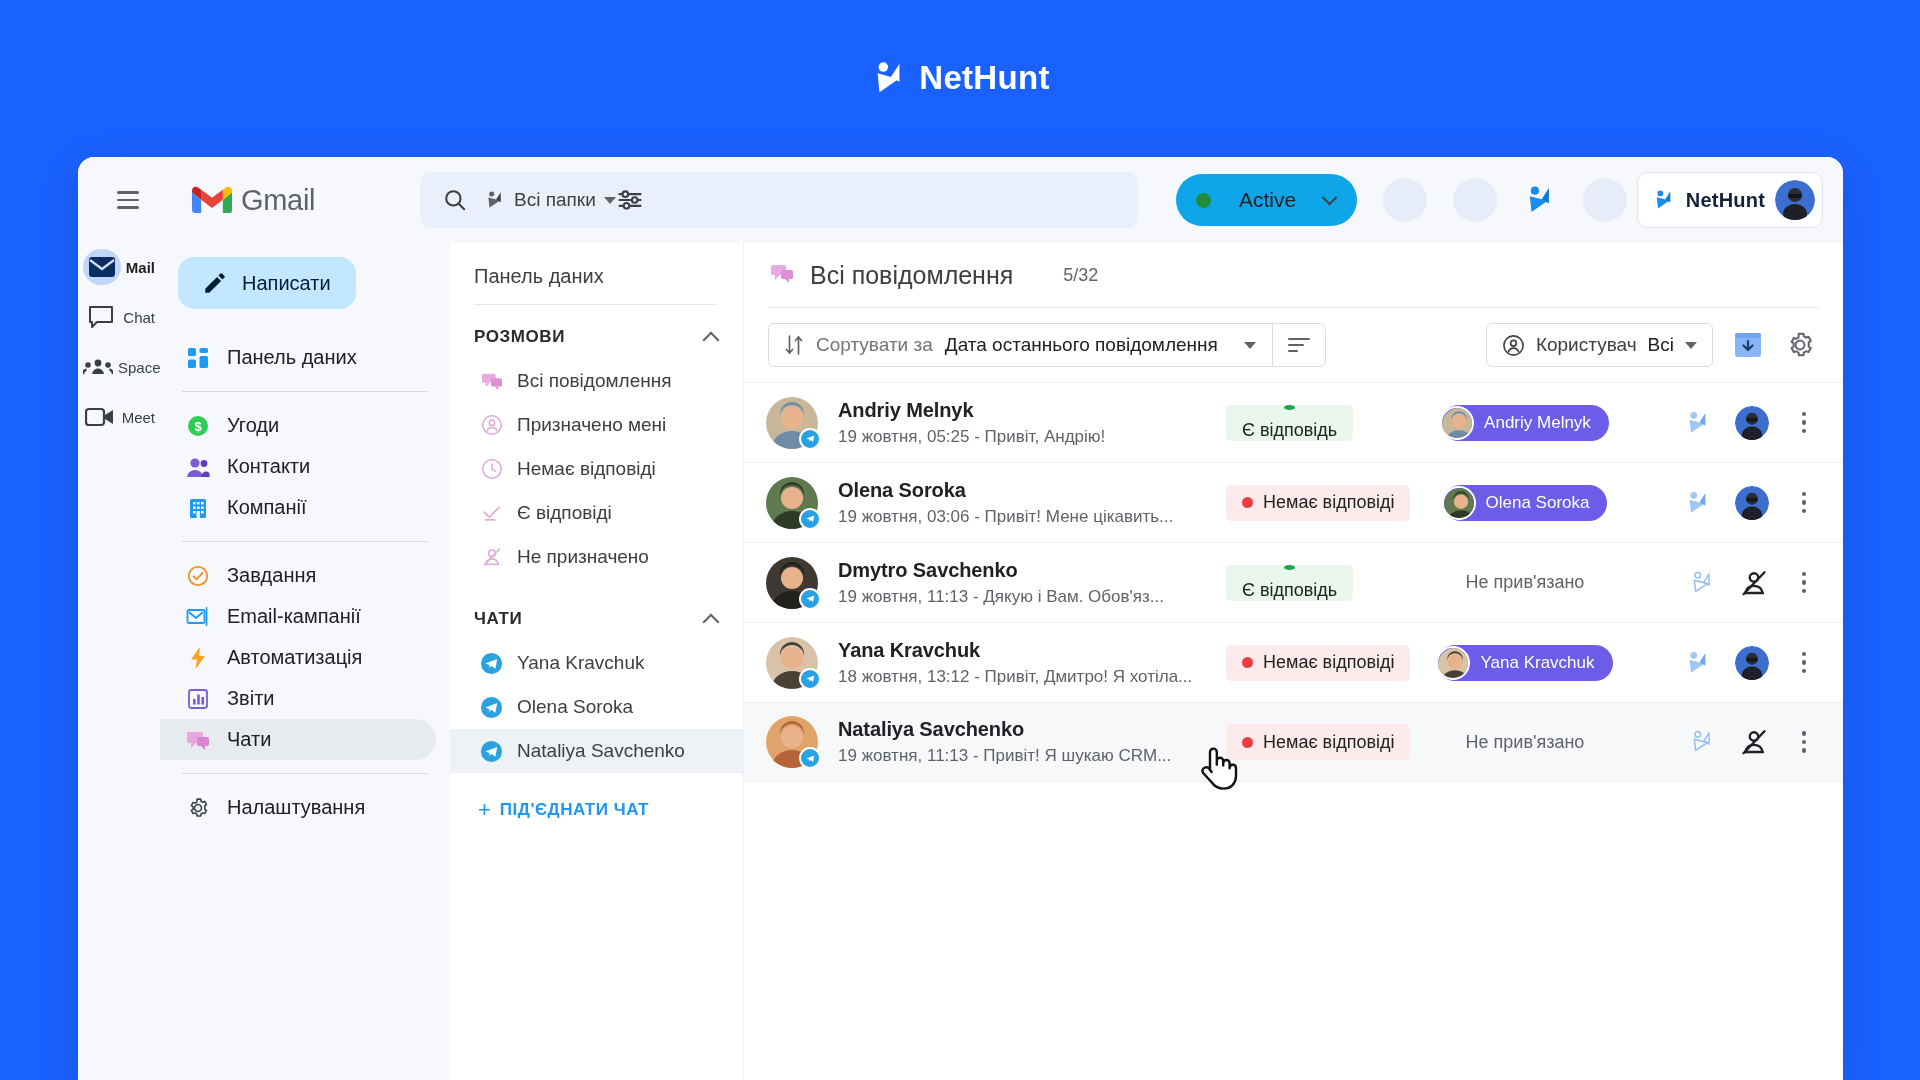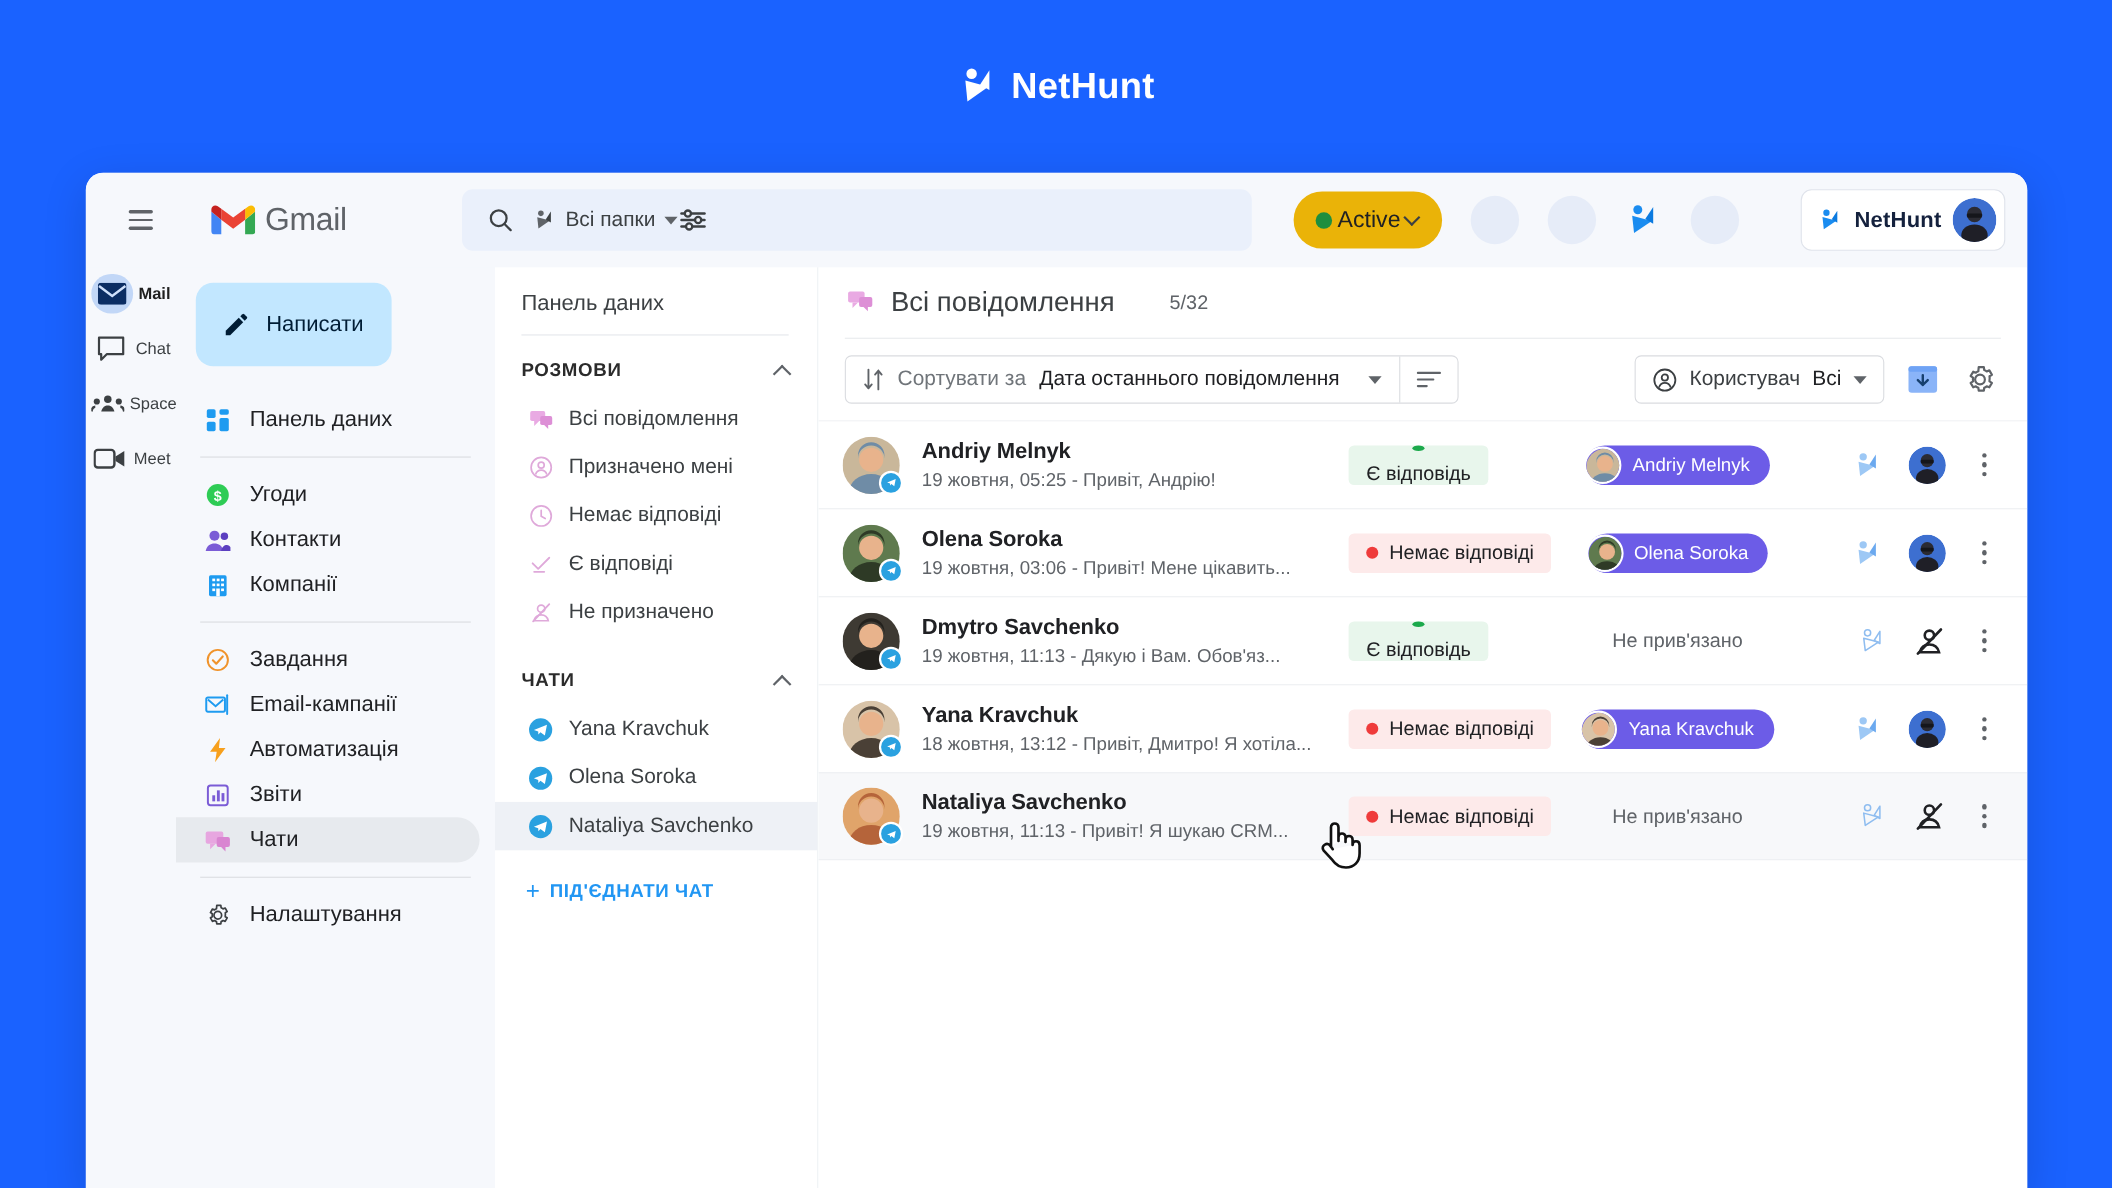--- a/index.html
+++ b/index.html
@@ -65,22 +65,22 @@
   .search-input {
     border: none; background: transparent; outline: none;
     font-family: inherit; font-size: 19px; color: #3c4043;
     margin-left: 24px; flex: 1 1 auto; height: 100%;
   }
   .search-input::placeholder { color: #5f6368; }
   .tune-ico { width: 28px; height: 28px; flex: none; cursor: pointer; }
 
   .status-chip {
     margin-left: 38px; height: 52px;
-    background: #eab308; border-radius: 26px;
-    display: flex; align-items: center; gap: 5px;
+    background: #0ea5e9; border-radius: 26px;
+    display: flex; align-items: center; gap: 28px;
     padding: 0 22px 0 20px; cursor: pointer; flex: none;
   }
   .dot-green { width: 15px; height: 15px; border-radius: 50%; background: #1e8e3e; }
   .status-chip .lbl { font-size: 21px; color: #202124; }
   .chev { width: 11px; height: 11px; border-right: 2.2px solid #3c4043; border-bottom: 2.2px solid #3c4043; transform: rotate(45deg) translate(-2px,-2px); }
 
   .ghost-circle { width: 44px; height: 44px; border-radius: 50%; background: #e6ecf8; margin-left: 26px; flex: none; }
   .nh-ico-top { margin-left: 26px; width: 34px; height: 34px; flex: none; cursor: pointer; }
 
   .account-badge {
@@ -106,21 +106,21 @@
     width: 58px; height: 36px; border-radius: 18px;
     display: flex; align-items: center; justify-content: center;
   }
   .rail-item.active .rail-ico { background: #c2d7f7; }
   .rail-lbl { font-size: 15px; color: #3c4043; }
   .rail-item.active .rail-lbl { color: #1f1f1f; font-weight: 600; }
 
   
   .gnav { width: 290px; flex: none; background: #f6f8fc; padding: 14px 0 0 0; }
   .compose {
-    margin: 0 0 0 18px; width: 178px; height: 76px;
+    margin: 0 0 0 18px; width: 178px; height: 52px;
     background: #c2e7ff; border: none; border-radius: 16px;
     display: flex; align-items: center; gap: 14px; padding-left: 24px;
     cursor: pointer; font-family: inherit;
   }
   .compose .lbl { font-size: 20px; color: #001d35; font-weight: 500; }
 
   .gnav-list { margin-top: 28px; }
   .gnav-item {
     height: 41px; display: flex; align-items: center; gap: 17px;
     padding-left: 26px; margin-right: 14px;

